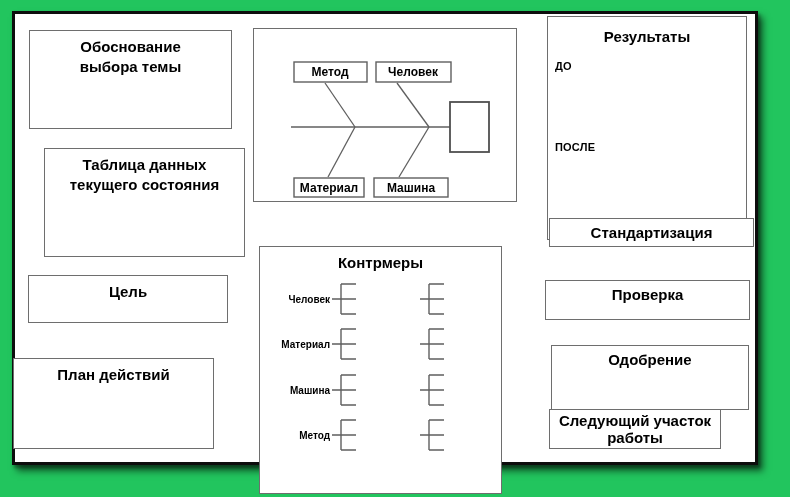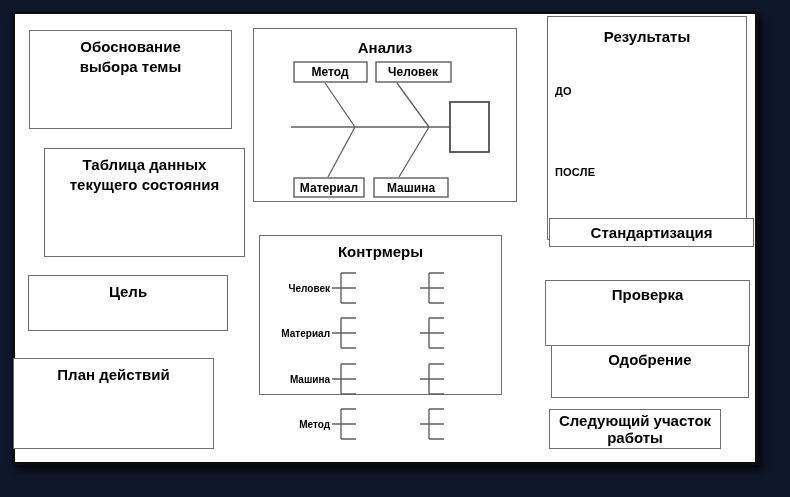--- a/index.html
+++ b/index.html
@@ -4,21 +4,21 @@
 <style>
   html, body {
     margin: 0;
     padding: 0;
     background: #ffffff;
   }
   .stage {
     position: relative;
     width: 790px;
     height: 497px;
-    background: #0f172a;
+    background: #22c55e;
     overflow: hidden;
     font-family: "Liberation Sans", sans-serif;
     color: #000000;
   }
   .frame {
     position: absolute;
     left: 12px;
     top: 11px;
     width: 740px;
     height: 448px;
@@ -39,21 +39,20 @@
     text-align: center;
     line-height: 1.32;
     white-space: pre-line;
   }
   .results-label {
     position: absolute;
     left: 7px;
     font-size: 11px;
     font-weight: bold;
     letter-spacing: 0.2px;
-    margin-top: 25px;
   }
   .fishbone-svg {
     position: absolute;
     left: 0;
     top: 0;
   }
   .fb-label {
     font-family: "Liberation Sans", sans-serif;
     font-size: 12px;
     font-weight: bold;
@@ -90,21 +89,21 @@
   <div class="box" style="left:29px; top:30px; width:203px; height:99px">
     <div class="box-title">Обоснование
 выбора темы</div>
   </div>
 
   <div class="box" style="left:44px; top:148px; width:201px; height:109px">
     <div class="box-title">Таблица данных
 текущего состояния</div>
   </div>
 
-  <div class="box" style="left:28px; top:275px; width:200px; height:56px">
+  <div class="box" style="left:28px; top:275px; width:200px; height:48px">
     <div class="box-title">Цель</div>
   </div>
 
   <div class="box" style="left:13px; top:358px; width:201px; height:91px">
     <div class="box-title">План действий</div>
   </div>
 
   <div class="box" style="left:253px; top:28px; width:264px; height:174px">
     <svg class="fishbone-svg" width="262" height="172" viewBox="0 0 262 172">
       <g stroke="#5f5f5f" stroke-width="1.3" fill="none">
@@ -121,24 +120,23 @@
         <rect x="40" y="149" width="70" height="19"></rect>
         <rect x="120" y="149" width="74" height="19"></rect>
       </g>
       <g class="fb-label" text-anchor="middle">
         <text x="76" y="47">Метод</text>
         <text x="159" y="47">Человек</text>
         <text x="75" y="163">Материал</text>
         <text x="157" y="163">Машина</text>
       </g>
     </svg>
-    <div class="box-title" style="position:relative; padding-top:9px">Анализ</div>
-  </div>
-
-  <div class="box" style="left:259px; top:235px; width:243px; height:160px">
+  </div>
+
+  <div class="box" style="left:259px; top:246px; width:243px; height:248px">
     <div class="box-title">Контрмеры</div>
 
     <div class="cm-row" style="top:35px">
       <div class="cm-label">Человек</div>
       <svg class="bracket" style="left:72px" width="26" height="34" viewBox="0 0 26 34">
         <path d="M0 17 H9 M9 2 V32 M9 2 H24 M9 17 H24 M9 32 H24" stroke="#5f5f5f" stroke-width="1.4" fill="none"></path>
       </svg>
       <svg class="bracket" style="left:160px" width="26" height="34" viewBox="0 0 26 34">
         <path d="M0 17 H9 M9 2 V32 M9 2 H24 M9 17 H24 M9 32 H24" stroke="#5f5f5f" stroke-width="1.4" fill="none"></path>
       </svg>
@@ -178,25 +176,25 @@
   <div class="box" style="left:547px; top:16px; width:200px; height:224px">
     <div class="box-title" style="padding-top:10px">Результаты</div>
     <div class="results-label" style="top:43px">ДО</div>
     <div class="results-label" style="top:124px">ПОСЛЕ</div>
   </div>
 
   <div class="box" style="left:549px; top:218px; width:205px; height:29px">
     <div class="box-title" style="padding-top:4px">Стандартизация</div>
   </div>
 
-  <div class="box" style="left:545px; top:280px; width:205px; height:66px">
+  <div class="box" style="left:545px; top:280px; width:205px; height:40px">
     <div class="box-title" style="padding-top:4px">Проверка</div>
   </div>
 
-  <div class="box" style="left:551px; top:345px; width:198px; height:53px">
+  <div class="box" style="left:551px; top:345px; width:198px; height:65px">
     <div class="box-title" style="padding-top:4px">Одобрение</div>
   </div>
 
   <div class="box" style="left:549px; top:409px; width:172px; height:40px">
     <div class="box-title" style="padding-top:2px; line-height:1.15">Следующий участок
 работы</div>
   </div>
 </div>
 
 </body></html>

